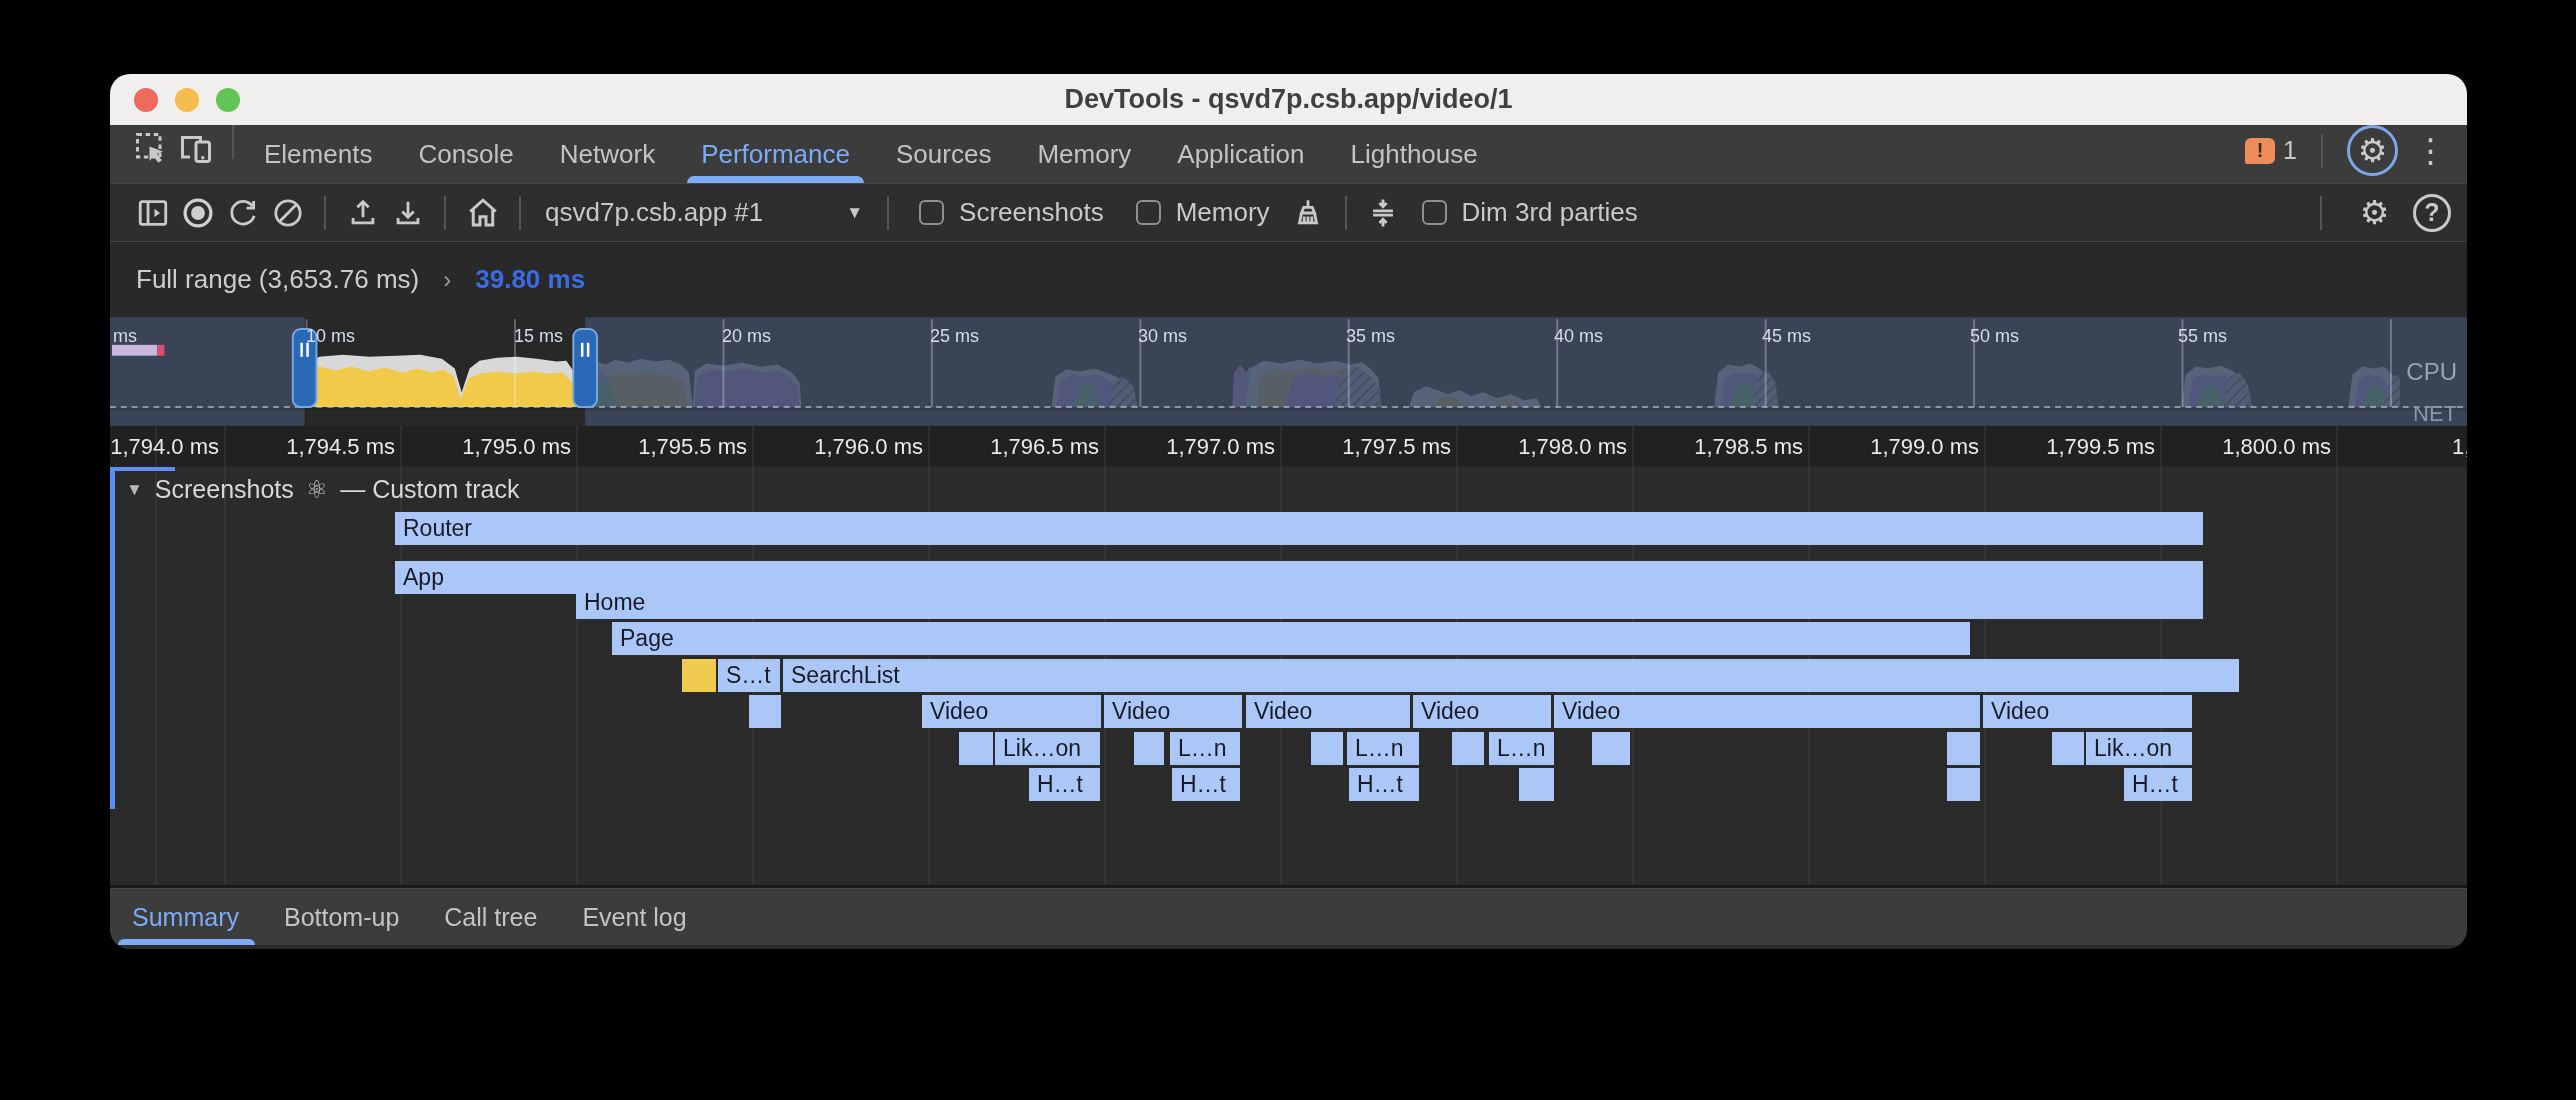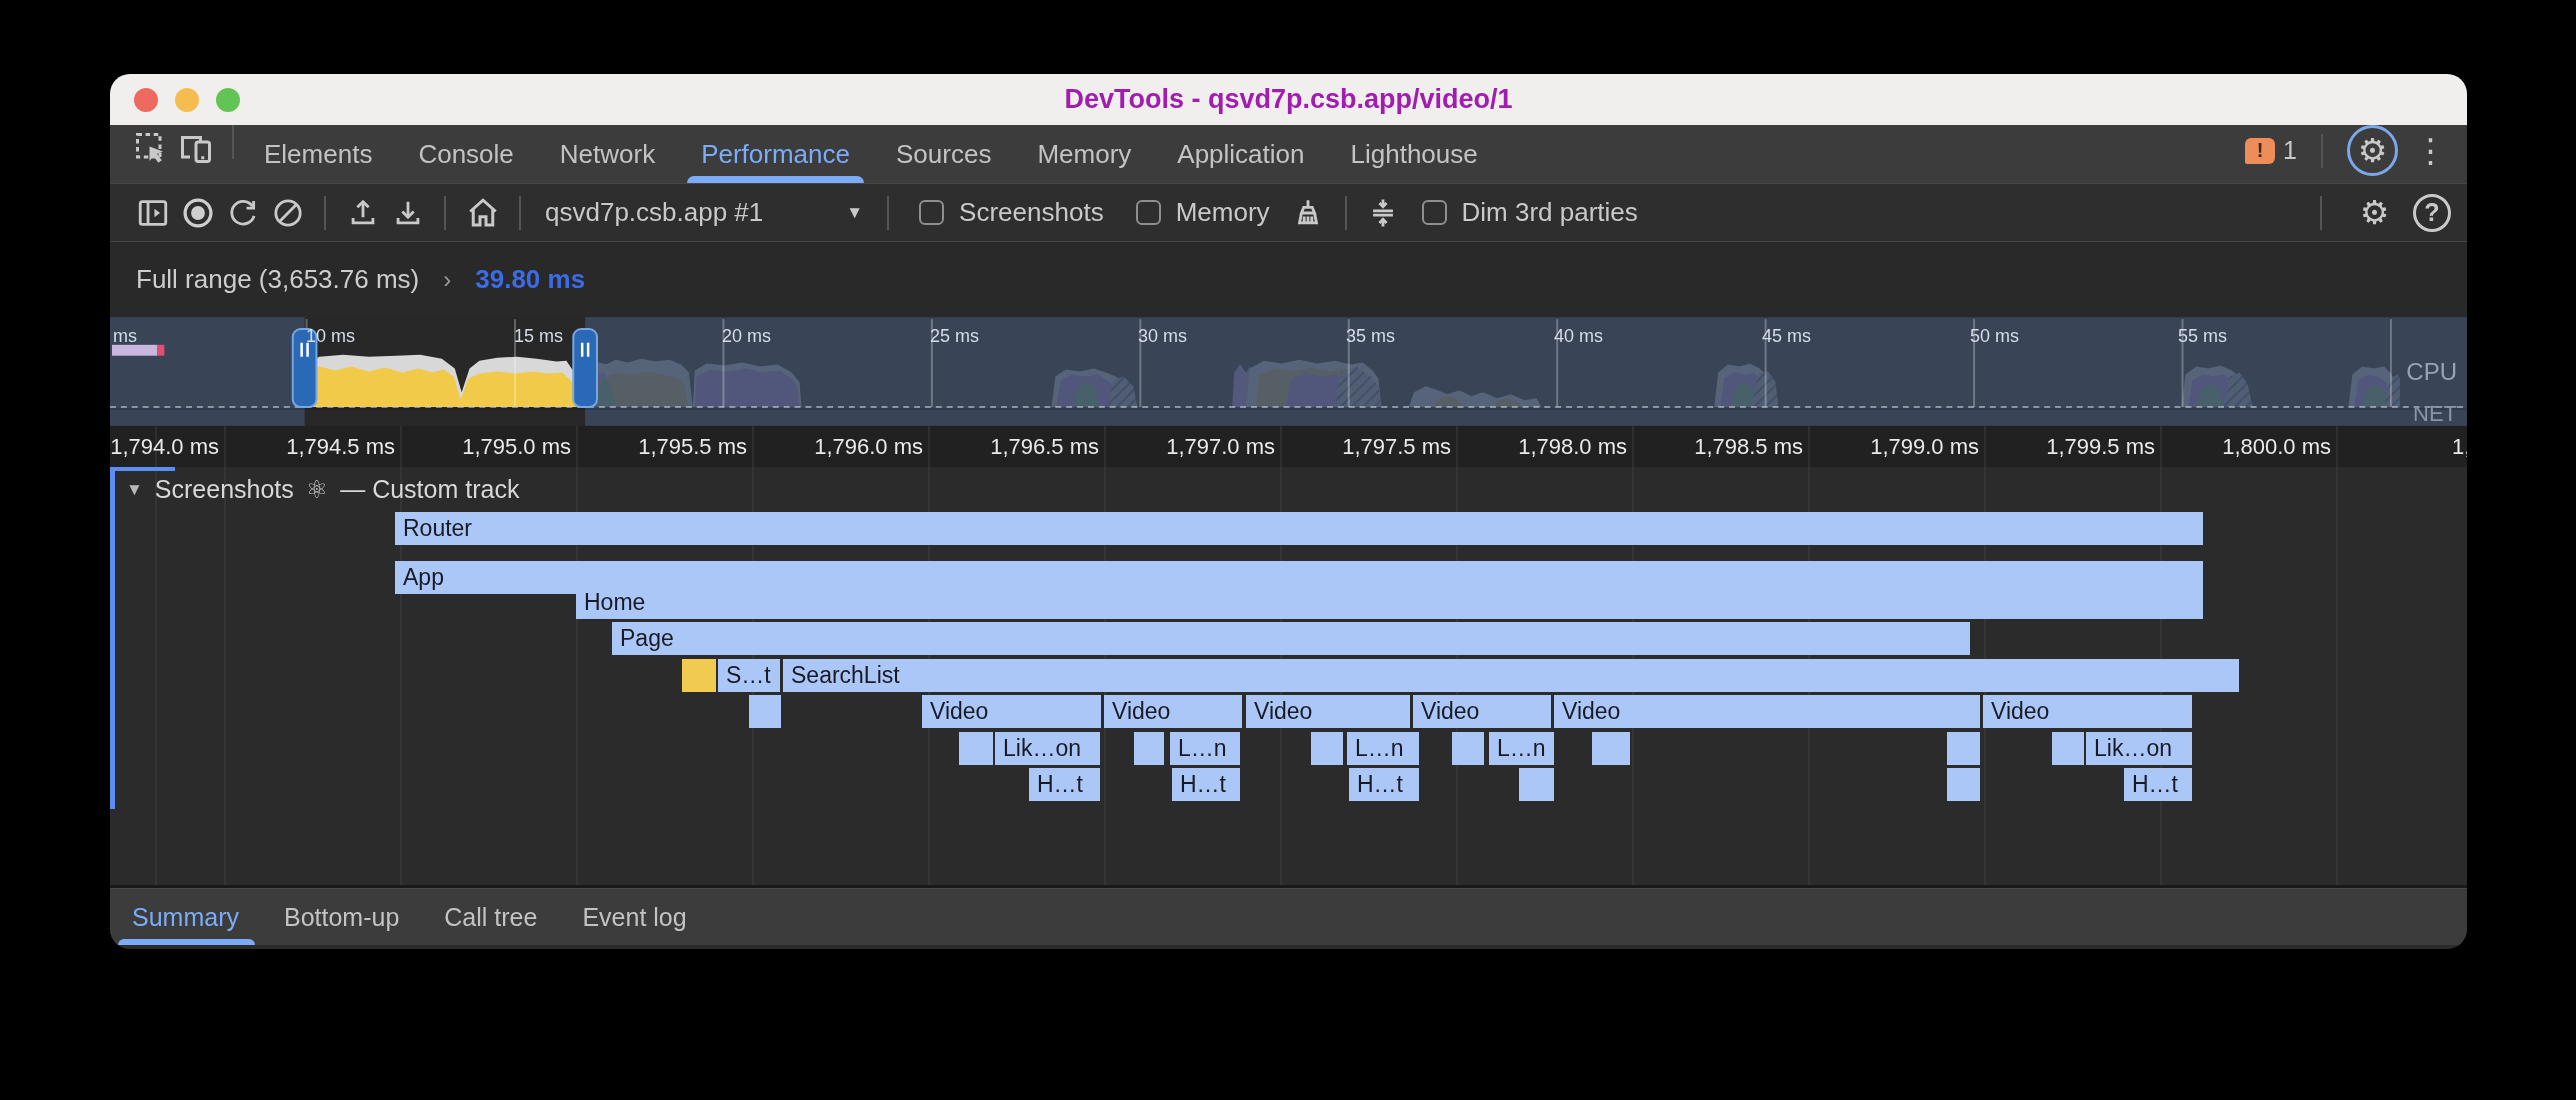--- a/index.html
+++ b/index.html
@@ -8,21 +8,21 @@
     --trafficRed:#ee6a5f; --trafficYellow:#f5bd4f; --trafficGreen:#61c454;
   }
   *{box-sizing:border-box;margin:0;padding:0}
   body{width:2576px;height:1100px;background:#000;font-family:"Liberation Sans","DejaVu Sans",sans-serif;position:relative;overflow:hidden}
   .window{position:absolute;left:110px;top:74px;width:2357px;height:875px;border-radius:20px;overflow:hidden;background:#2b2b2b;box-shadow:0 24px 69px rgba(0,0,0,.8)}
 
   
   .titlebar{height:51px;background:#f0efed;display:flex;align-items:center;position:relative}
   .lights{position:absolute;left:24px;top:0;height:100%;display:flex;align-items:center;gap:17px}
   .light{width:24px;height:24px;border-radius:50%}
-  .title{width:100%;text-align:center;font-size:27px;font-weight:bold;color:#a21caf}
+  .title{width:100%;text-align:center;font-size:27px;font-weight:bold;color:#404040}
 
   
   .tabbar{height:59px;background:#3c3c3c;display:flex;align-items:flex-start;padding:0 14px 0 18px;border-bottom:1px solid #474747}
   .tabbar svg{display:block}
   .icon-btn{display:flex;align-items:center;justify-content:center;width:45px;height:45px;flex:0 0 auto}
   .vdiv{width:2px;height:34px;background:#555;margin:0 14px;flex:0 0 auto}
   .tabs{display:flex;align-items:center;gap:46px;height:100%;margin-left:16px}
   .tab{height:100%;display:flex;align-items:center;font-size:26px;color:#c3c3c3;position:relative;white-space:nowrap}
   .tab.active{color:var(--accent)}
   .tab.active::after{content:"";position:absolute;left:-14px;right:-14px;bottom:0;height:7px;border-radius:7px 7px 0 0;background:var(--accent)}

